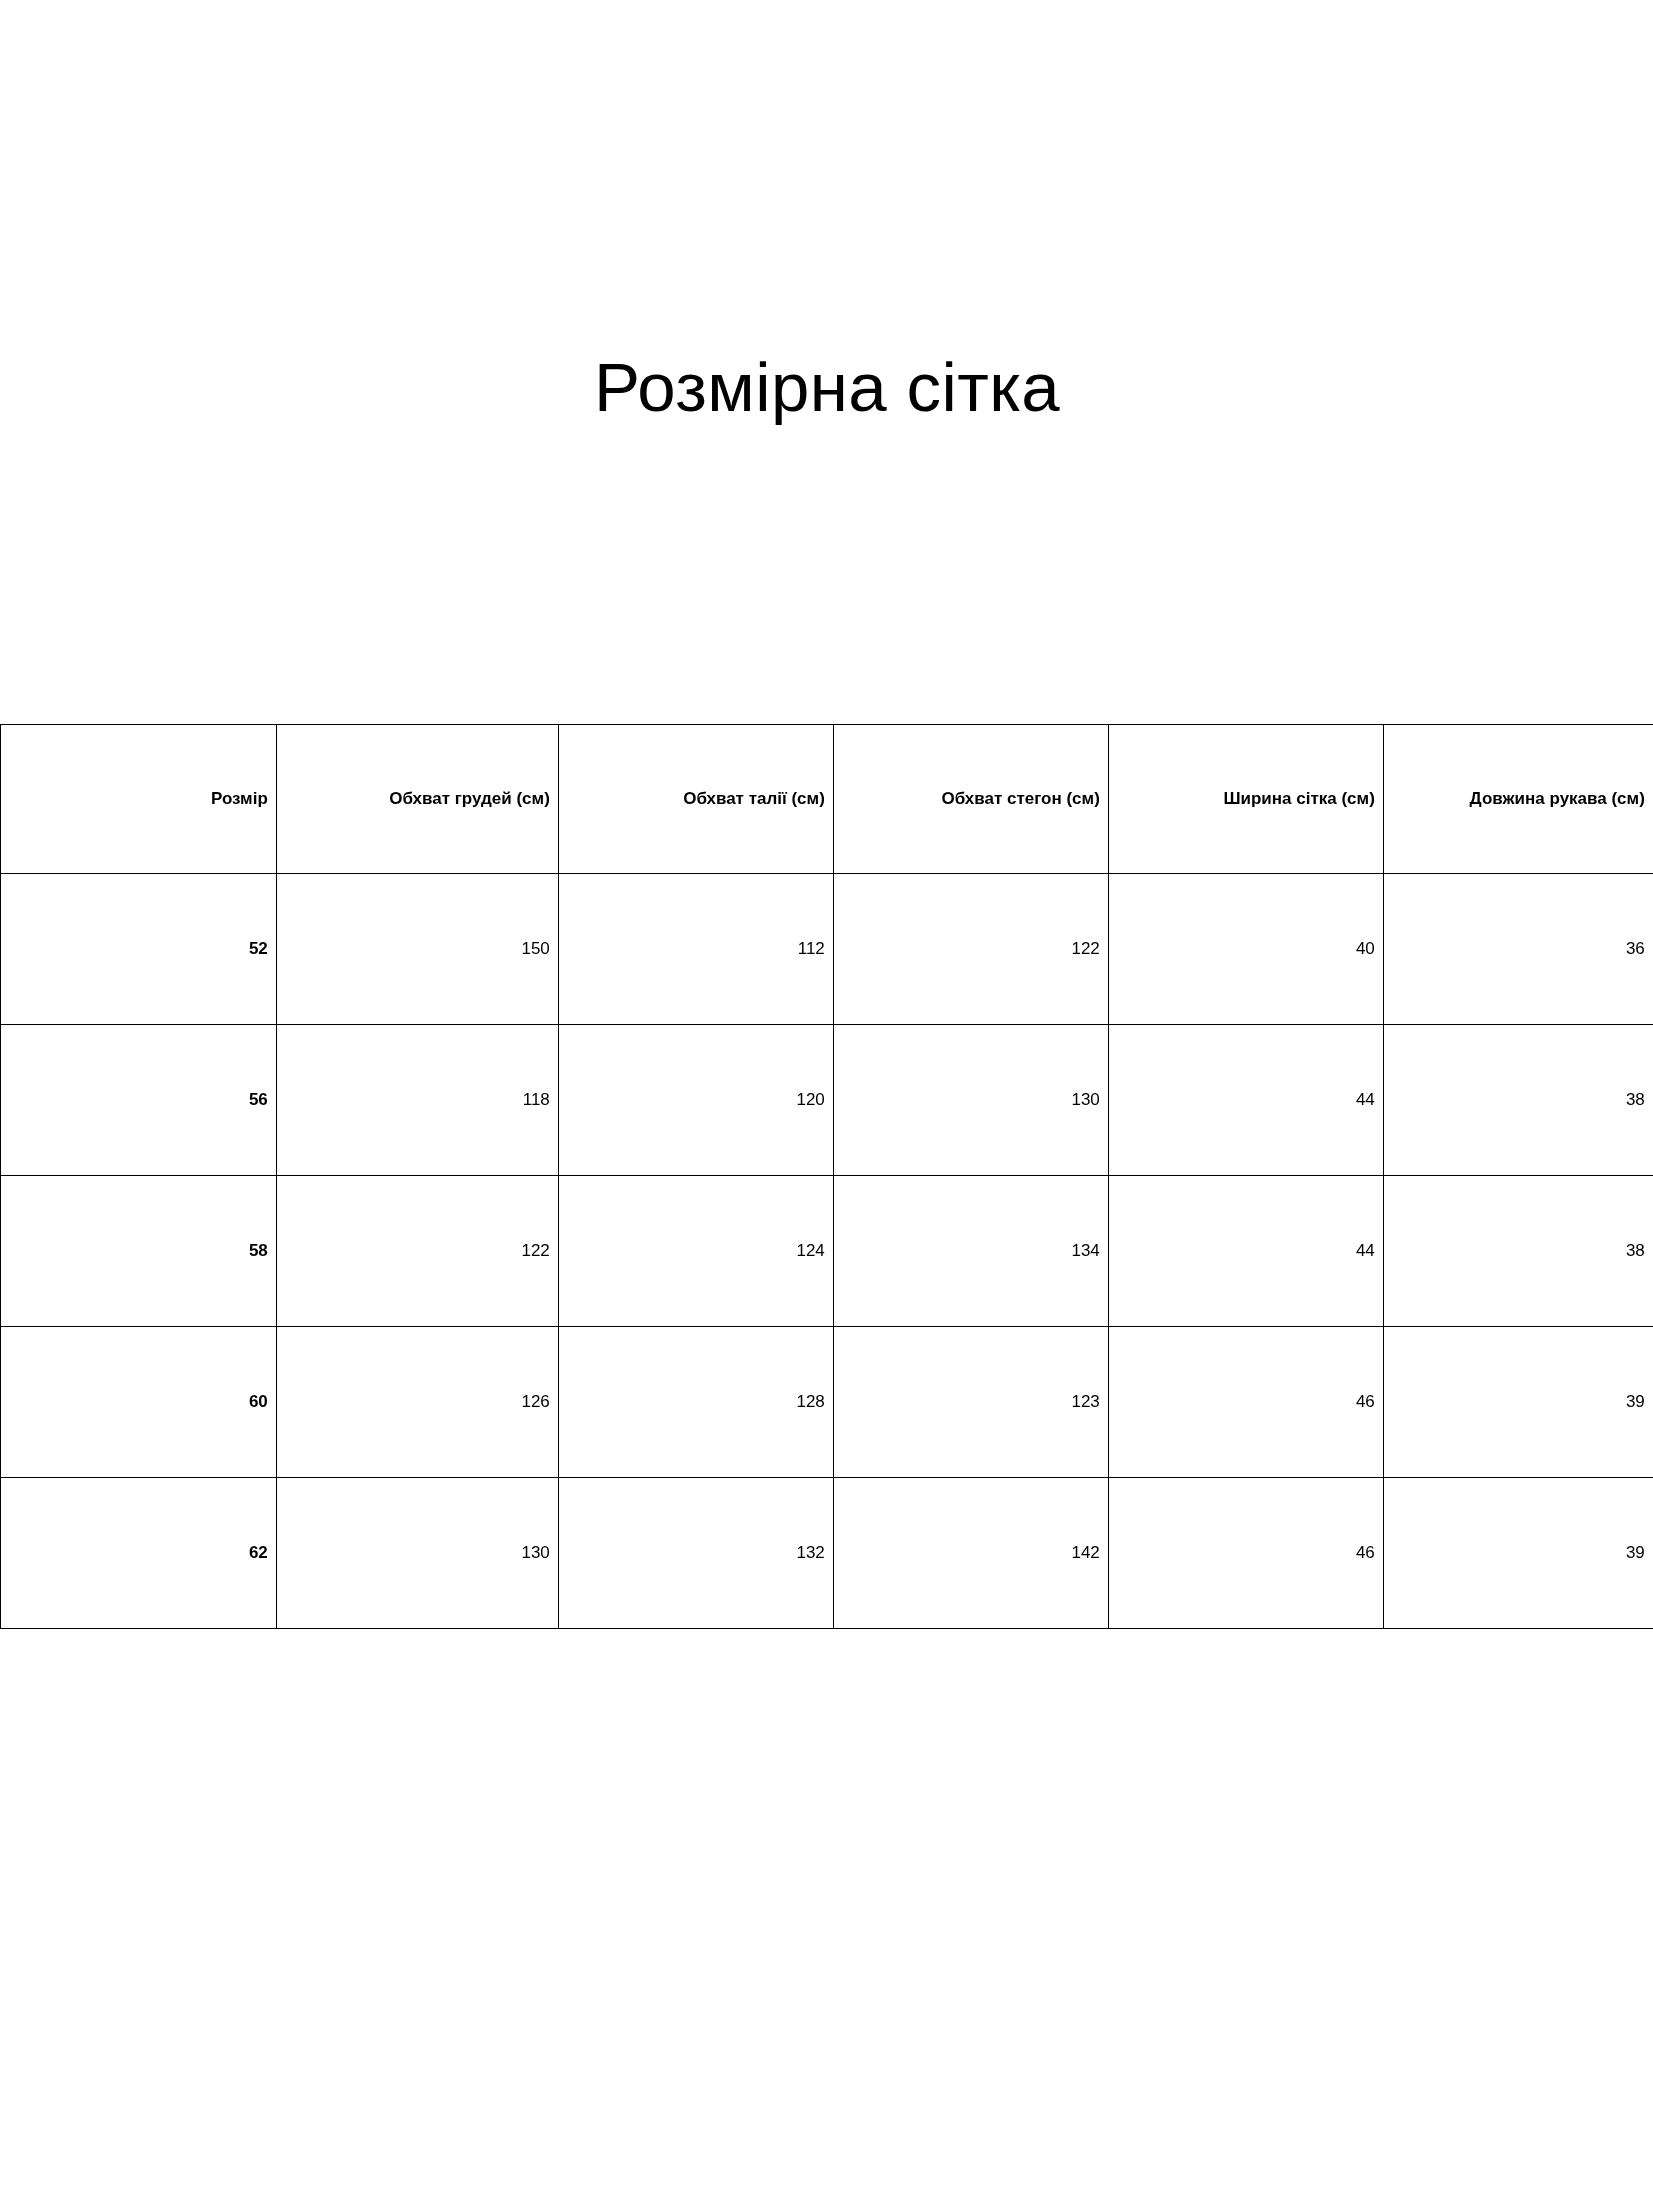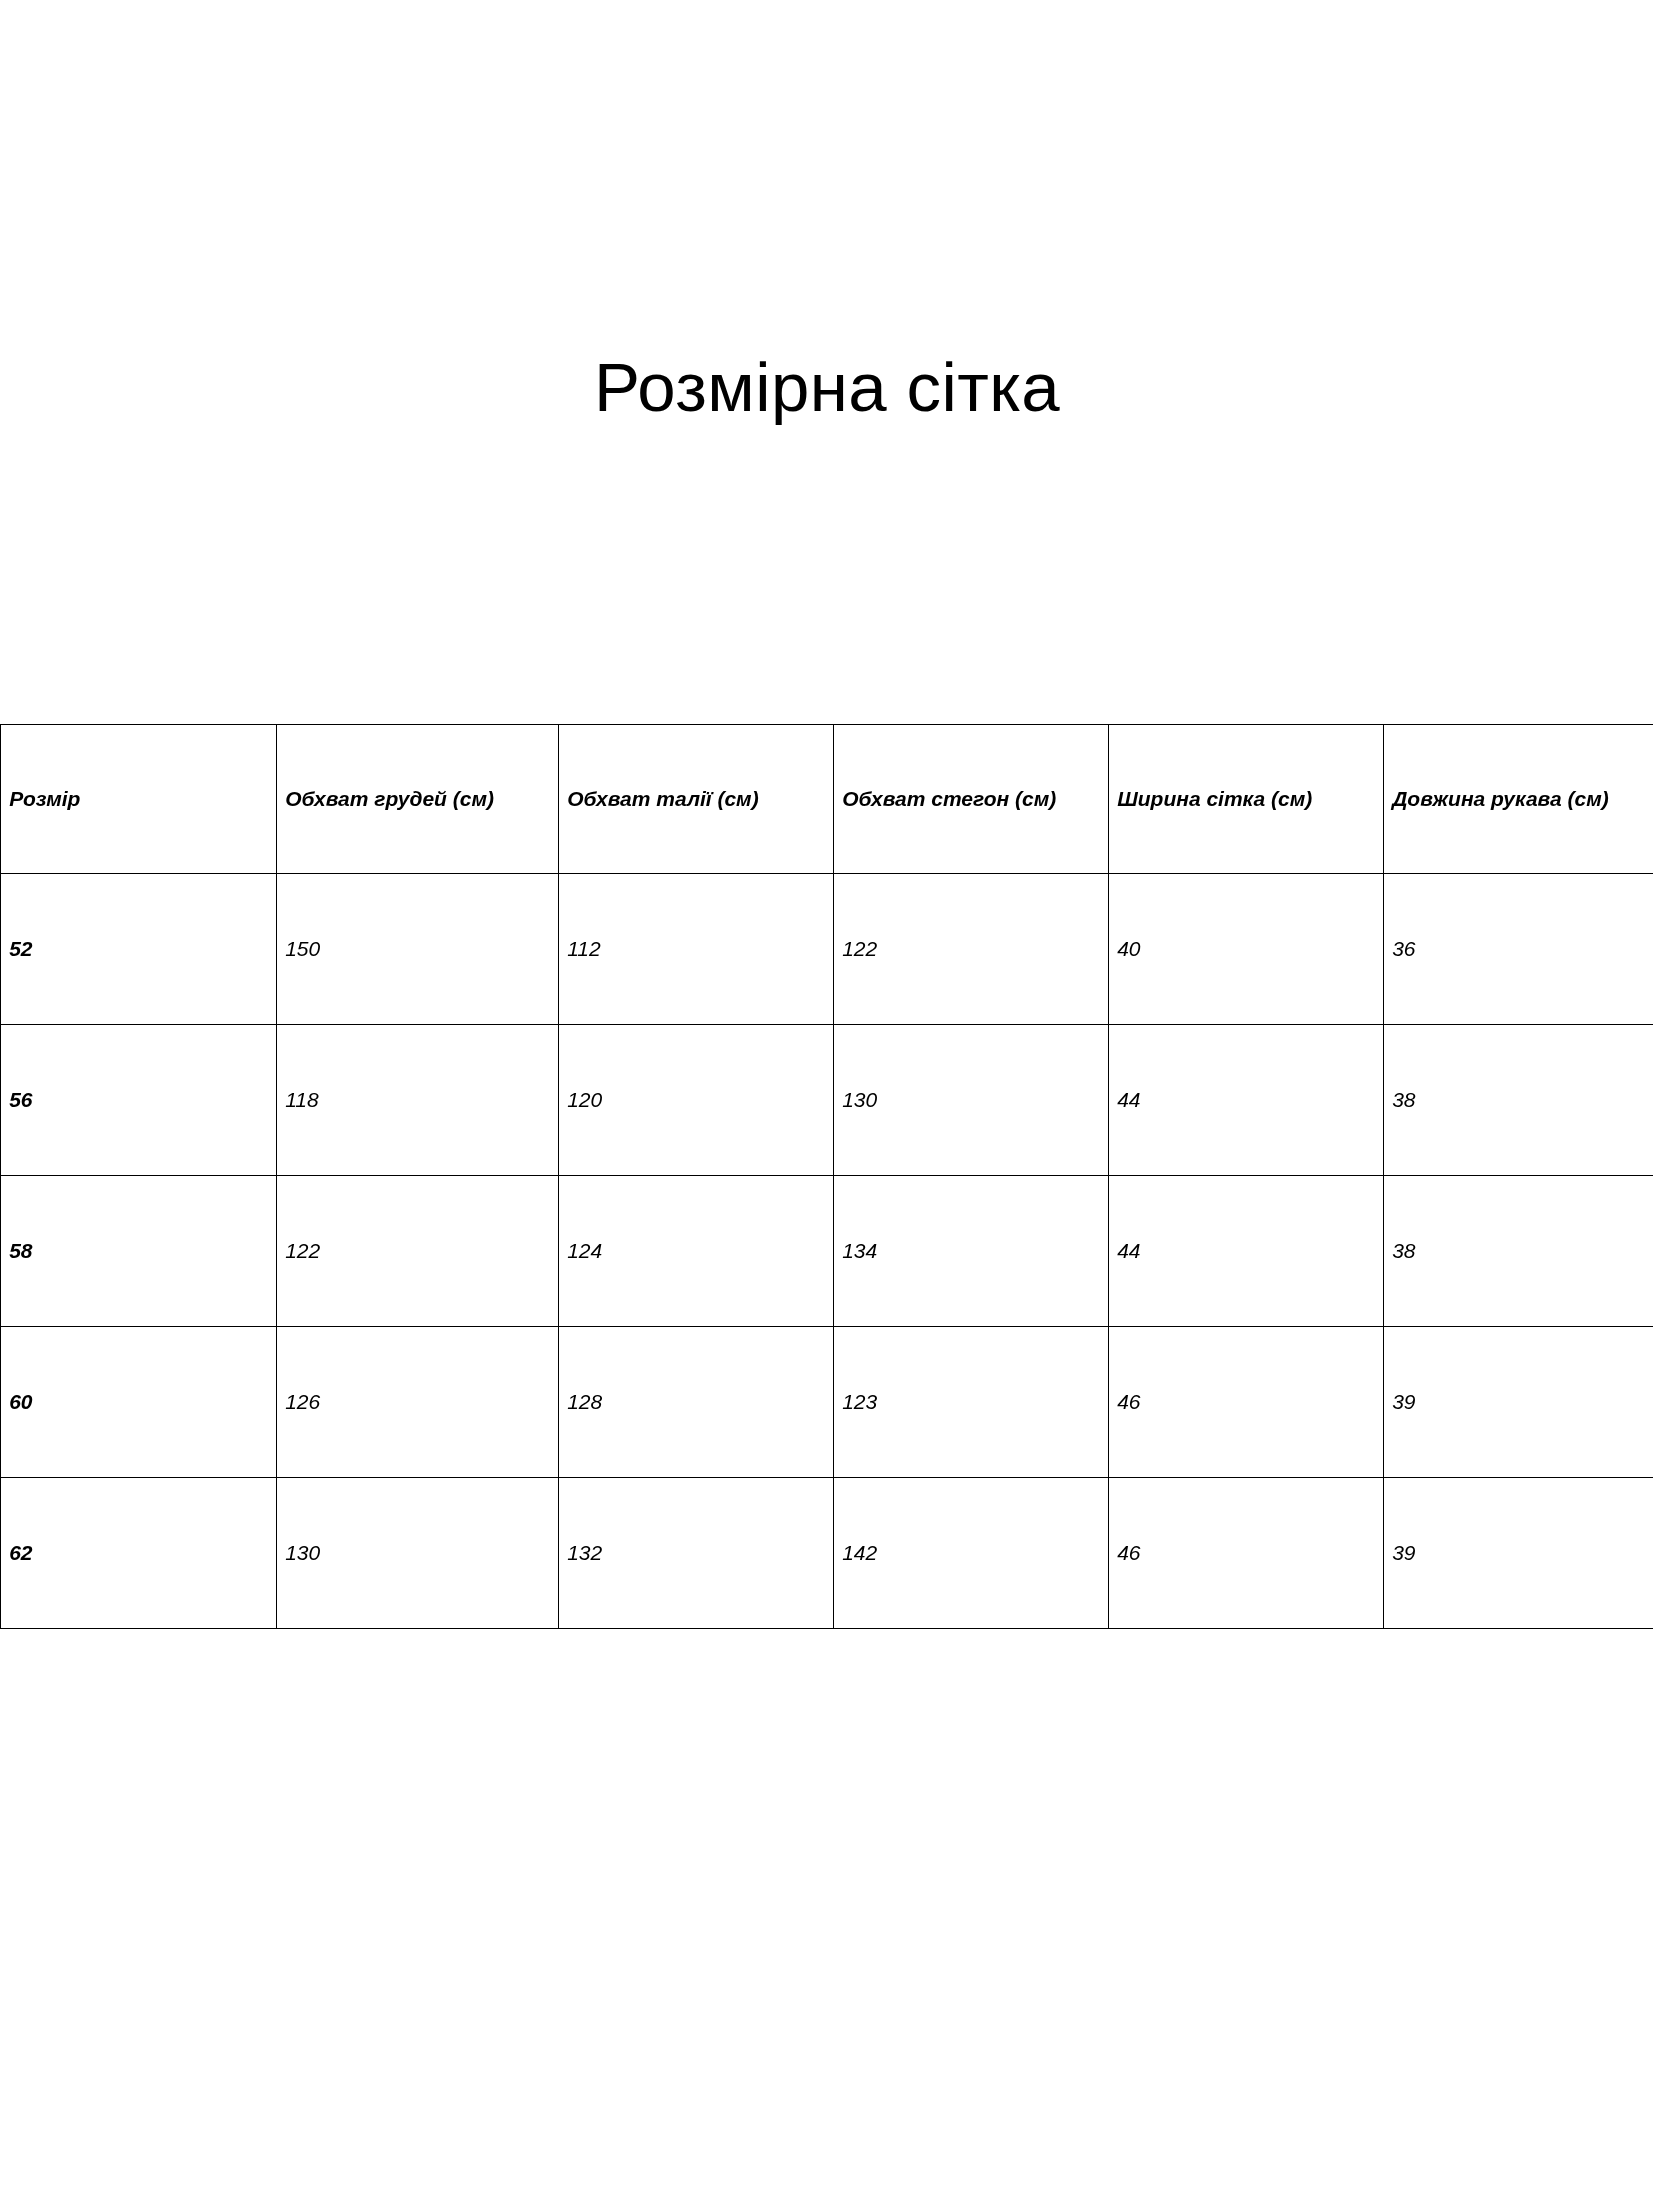--- a/index.html
+++ b/index.html
@@ -39,27 +39,26 @@
     width: 1654px;
   }
   table.size-table {
     border-collapse: collapse;
     width: 1654px;
     table-layout: fixed;
   }
   table.size-table th,
   table.size-table td {
     border: 1.6px solid #000000;
-    text-align: left;
+    text-align: right;
     vertical-align: middle;
-    font-size: 21px;
+    font-size: 17px;
     padding: 0 8.2px;
     line-height: 1.35;
     box-sizing: border-box;
-    font-style: italic;
   }
   table.size-table th {
     font-weight: bold;
     height: 149px;
   }
   table.size-table td {
     height: 151px;
     font-weight: 400;
   }
   table.size-table td.size-cell {

